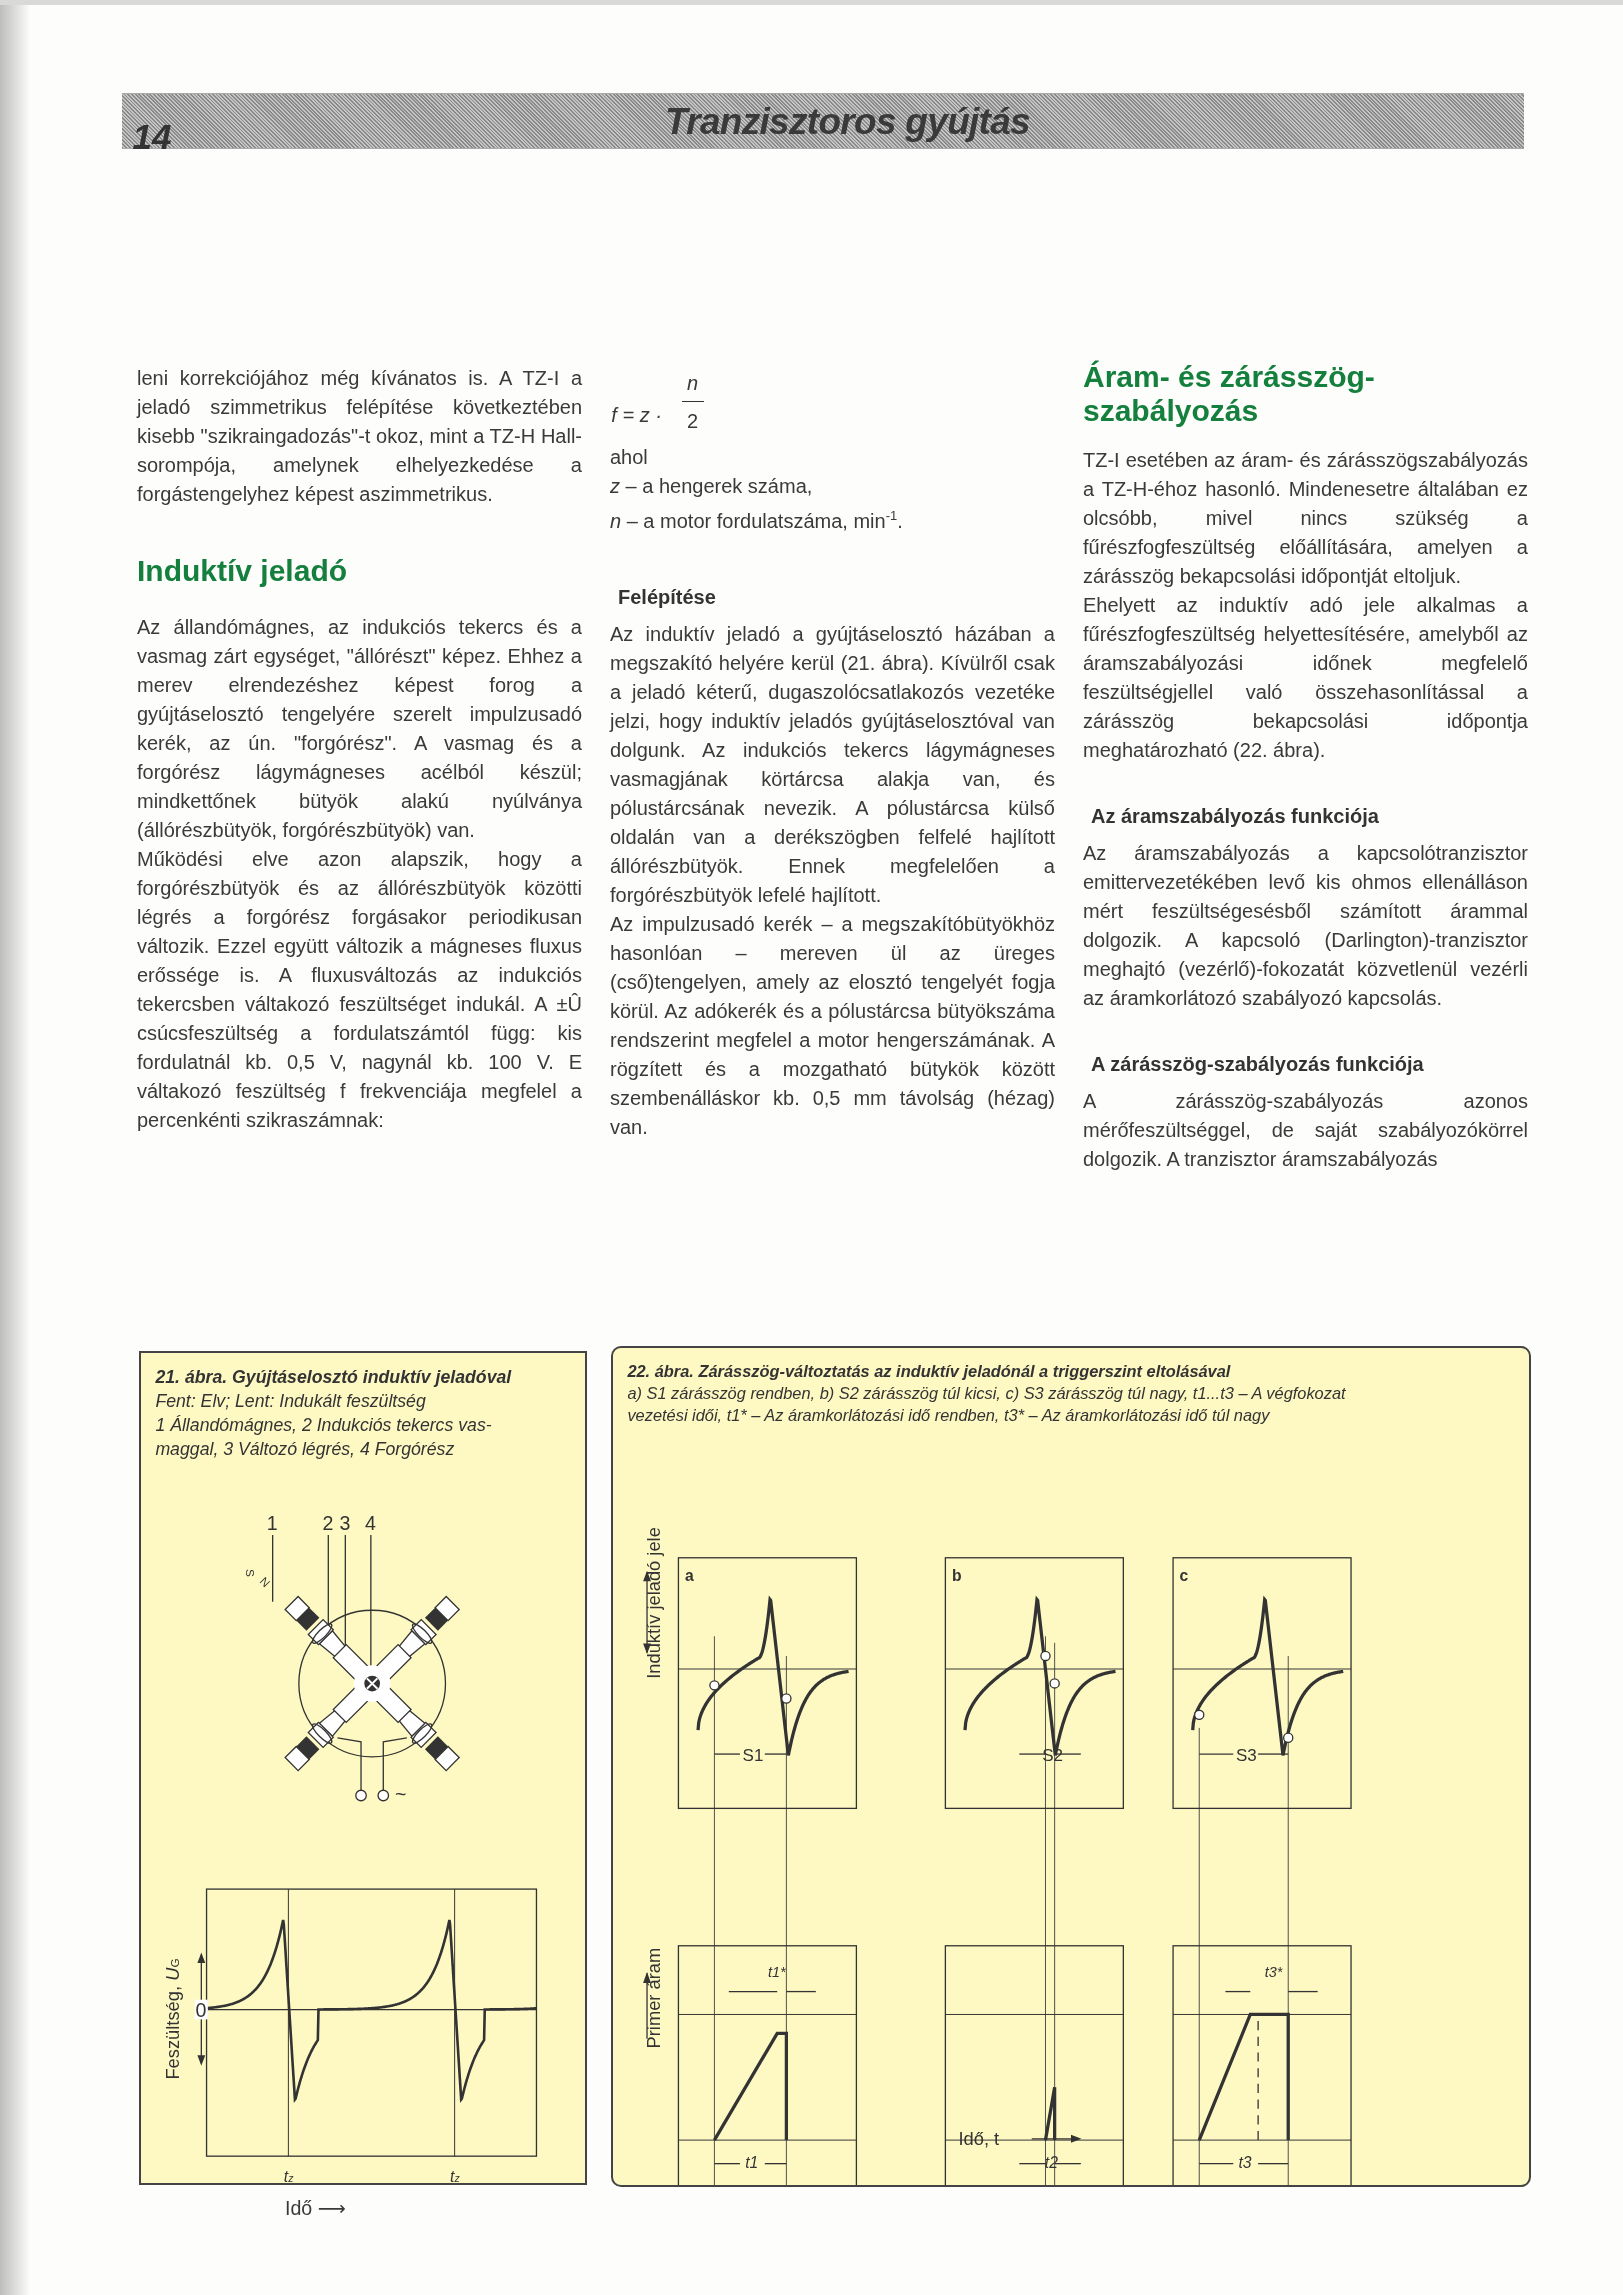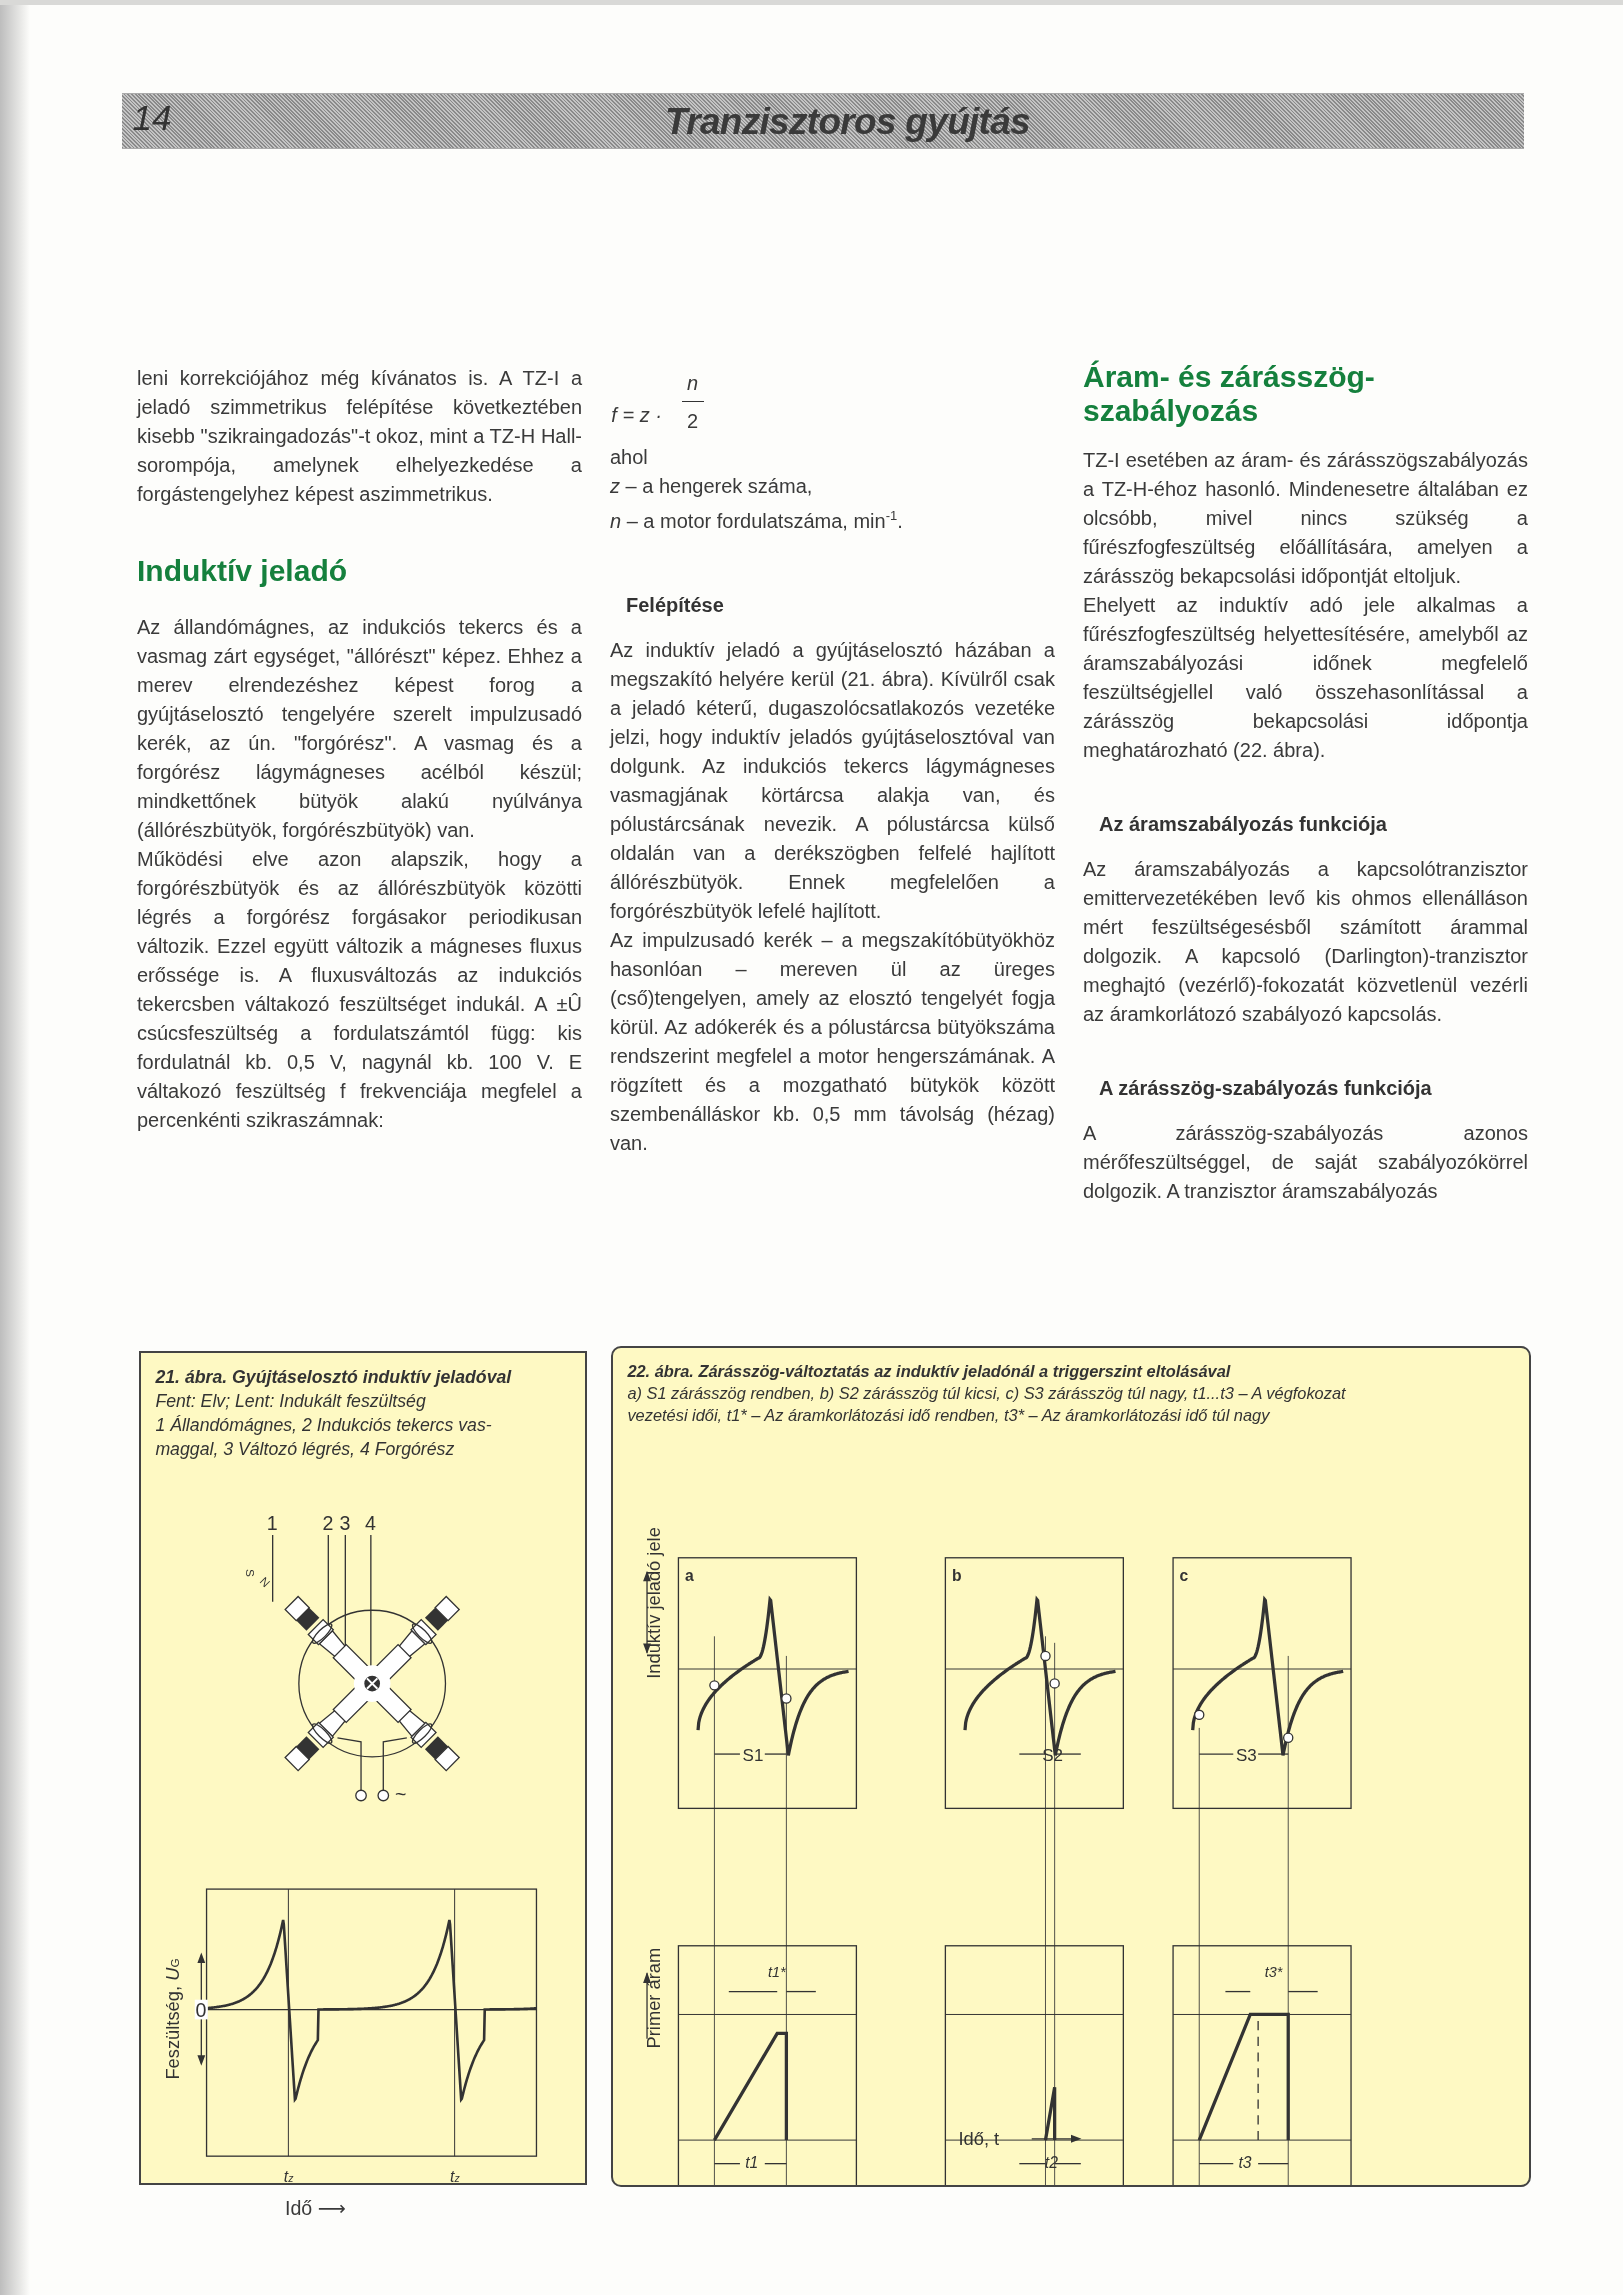--- a/index.html
+++ b/index.html
@@ -4,30 +4,30 @@
 <style>
   html,body{margin:0;padding:0;}
   body{width:1623px;height:2295px;background:#fdfdfb;position:relative;overflow:hidden;
        font-family:"Liberation Sans",sans-serif;color:#3a3a3a;}
   .leftshadow{position:absolute;left:0;top:0;width:30px;height:2295px;
        background:linear-gradient(to right,#bdbdbd,#e9e9e7 70%,#fdfdfb);}
   .topline{position:absolute;left:0;top:0;width:1623px;height:5.2px;background:#d9d9d7;}
   .header{position:absolute;left:122px;top:93px;width:1402px;height:54px;
        background:repeating-linear-gradient(45deg,#8a8a8a 0 1.3px,#c4c4c4 1.3px 2.6px);
        border-top:0.7px solid #aaa;border-bottom:0.7px solid #aaa;}
-  .header .pnum{position:absolute;left:10.5px;top:4px;font-size:35px;font-weight:normal;font-style:italic;color:#333;}
+  .header .pnum{position:absolute;left:10.5px;top:23px;font-size:35px;font-weight:bold;font-style:italic;color:#333;}
   .header .ptitle{position:absolute;left:543px;top:6.5px;font-size:37px;font-weight:bold;font-style:italic;color:#3a3a3a;letter-spacing:-0.7px;}
   .col{position:absolute;font-size:20px;line-height:29px;text-align:justify;}
   .col p{margin:0;}
   .col1{left:137px;top:364px;width:445px;}
   .col2{left:610px;top:364px;width:445px;}
   .col3{left:1083px;top:360px;width:445px;}
   h2.sec{font-size:30px;font-weight:bold;margin:45px 0 25px 0;line-height:34px;color:#15803d;text-align:left;}
   .col3 h2.sec{margin-top:0;margin-bottom:18.3px;}
-  h3.sub{font-size:20px;font-weight:bold;margin:16px;line-height:29px;color:#333;text-align:left;}
+  h3.sub{font-size:20px;font-weight:bold;margin:8px;line-height:29px;color:#333;text-align:left;}
   .gap{height:29px;}
   .formula{position:relative;height:79px;font-size:20px;font-style:italic;}
   .formula .lhs{position:absolute;left:1.3px;top:37px;}
   .formula .num{position:absolute;left:77px;top:5.2px;}
   .formula .bar{position:absolute;left:72px;top:37px;width:22px;border-top:1.3px solid #333;}
   .formula .den{position:absolute;left:77px;top:43px;font-style:normal;}
   sup{font-size:13px;}
   .fig{position:absolute;border:2px solid #444;background:#fef9c3;}
   .fig21{left:139px;top:1351px;width:444px;height:830px;}
   .fig22{left:611px;top:1346px;width:916px;height:837px;border-radius:10px;}

